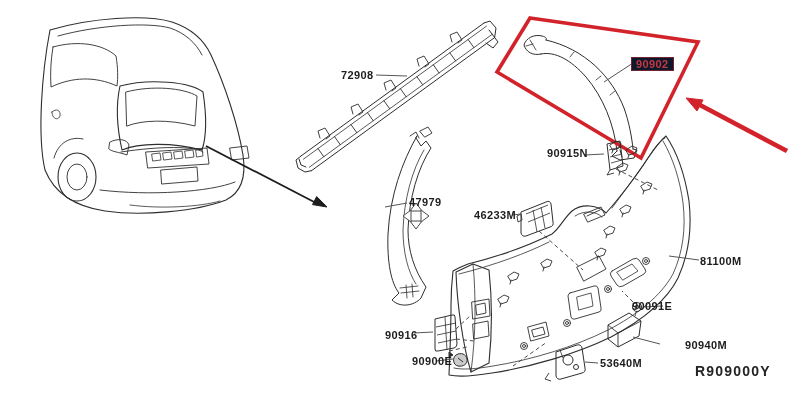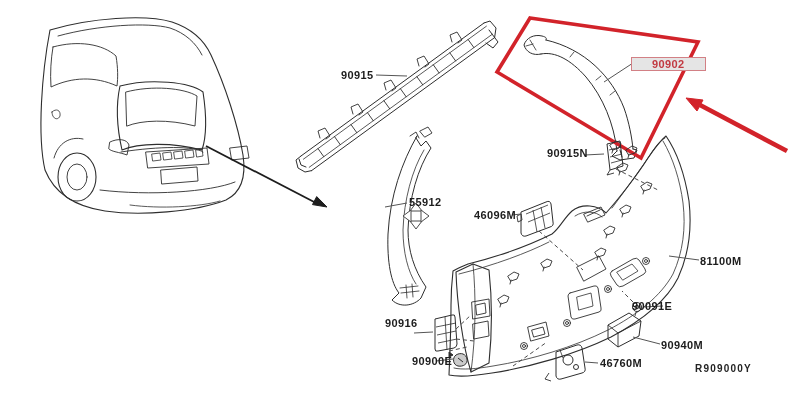--- a/index.html
+++ b/index.html
@@ -5,25 +5,25 @@
   html,body{margin:0;padding:0;background:#e9e9e9;font-family:"Liberation Sans",sans-serif;}
   .stage{
     position:relative;width:800px;height:405px;background:#ffffff;overflow:hidden;
   }
   .stage svg{position:absolute;left:0;top:0;}
   .lbl{
     position:absolute;font-size:11px;font-weight:600;letter-spacing:.4px;
     color:#1d1d1d;white-space:nowrap;line-height:12px;cursor:pointer;
   }
   .lbl.hl{
-    background:#e5e5e5;color:#c23a42;border:1px solid rgba(194,45,55,.55);
-    padding:0 20px;line-height:12px;
+    background:#0f172a;color:#c23a42;border:1px solid rgba(194,45,55,.55);
+    padding:0 4px;line-height:12px;
   }
   .refcode{
-    position:absolute;font-size:10px;font-weight:600;letter-spacing:1.2px;color:#242424;
+    position:absolute;font-size:14px;font-weight:600;letter-spacing:1.2px;color:#242424;
     white-space:nowrap;
   }
 </style>
 </head>
 <body>
 
 <div class="stage">
 
 <svg width="800" height="405" viewBox="0 0 800 405">
   <defs>
@@ -221,27 +221,27 @@
     <line x1="512" y1="215" x2="521" y2="214"></line>
     <line x1="699" y1="260" x2="669" y2="256"></line>
     <line x1="663" y1="306" x2="643" y2="307"></line>
     <line x1="414" y1="333" x2="433" y2="332"></line>
     <line x1="660" y1="344" x2="633" y2="337"></line>
     <line x1="436" y1="361" x2="453" y2="359"></line>
     <line x1="598" y1="363" x2="585" y2="362"></line>
   </g>
 </svg>
 
-<div class="lbl" style="left:341px;top:69px">90915</div>
+<div class="lbl" style="left:341px;top:69px">72908</div>
 <div class="lbl hl" style="left:631px;top:57px">90902</div>
 <div class="lbl" style="left:547px;top:147px">90915N</div>
-<div class="lbl" style="left:409px;top:196px">55912</div>
-<div class="lbl" style="left:474px;top:209px">46096M</div>
+<div class="lbl" style="left:409px;top:196px">47979</div>
+<div class="lbl" style="left:474px;top:209px">46233M</div>
 <div class="lbl" style="left:700px;top:255px">81100M</div>
 <div class="lbl" style="left:632px;top:300px">90091E</div>
-<div class="lbl" style="left:385px;top:317px">90916</div>
-<div class="lbl" style="left:661px;top:339px">90940M</div>
+<div class="lbl" style="left:385px;top:329px">90916</div>
+<div class="lbl" style="left:685px;top:339px">90940M</div>
 <div class="lbl" style="left:412px;top:355px">90900E</div>
-<div class="lbl" style="left:600px;top:357px">46760M</div>
+<div class="lbl" style="left:600px;top:357px">53640M</div>
 
 <div class="refcode" style="left:695px;top:363px">R909000Y</div>
 
 </div>
 
 </body></html>

